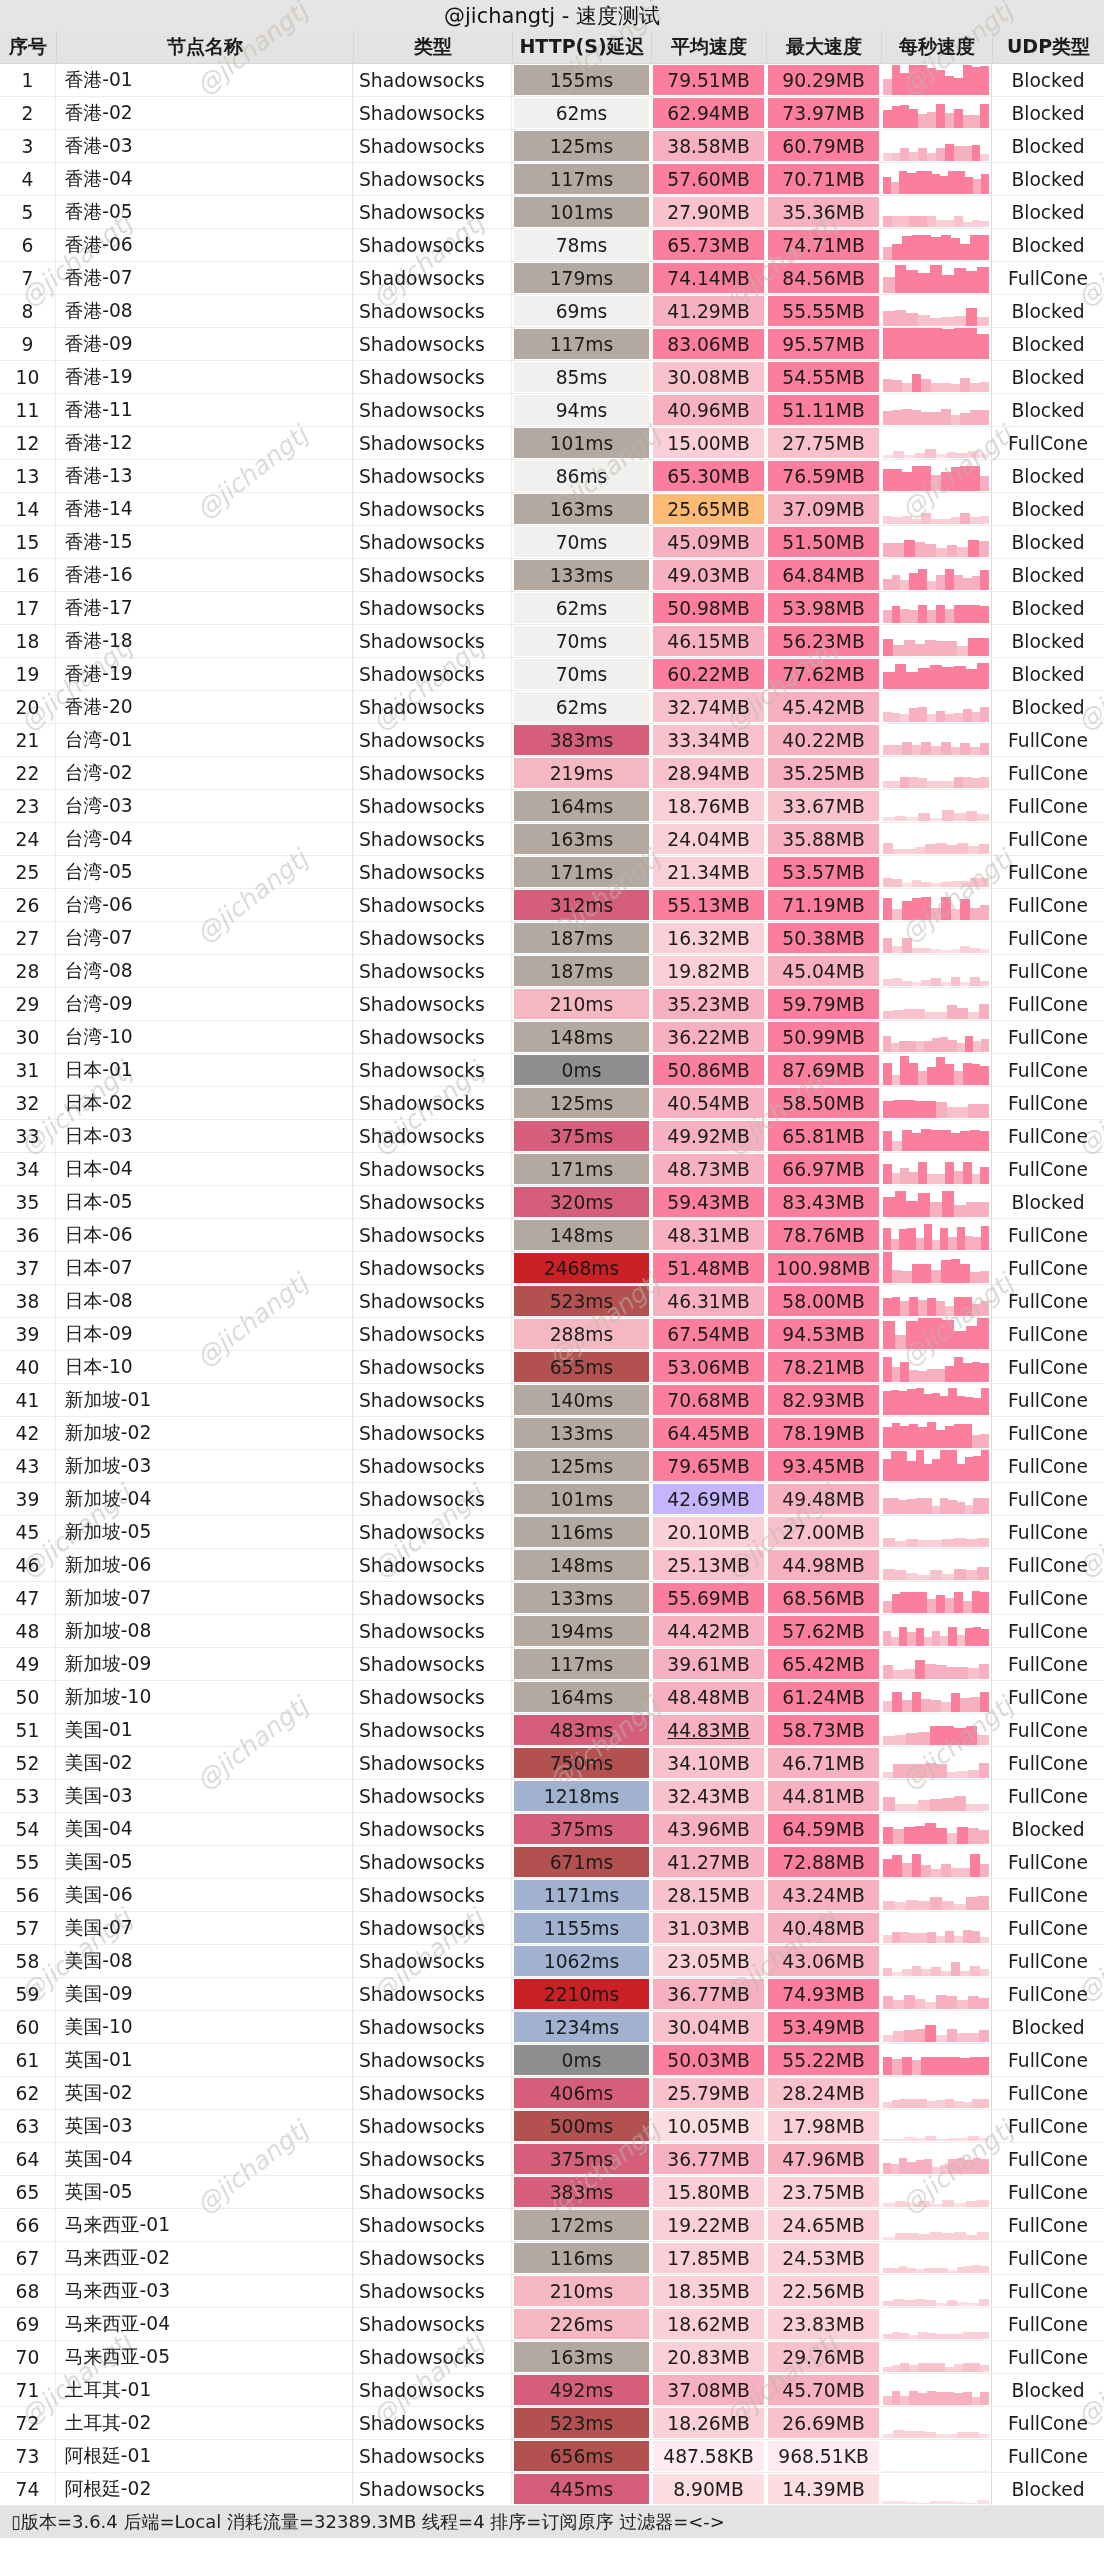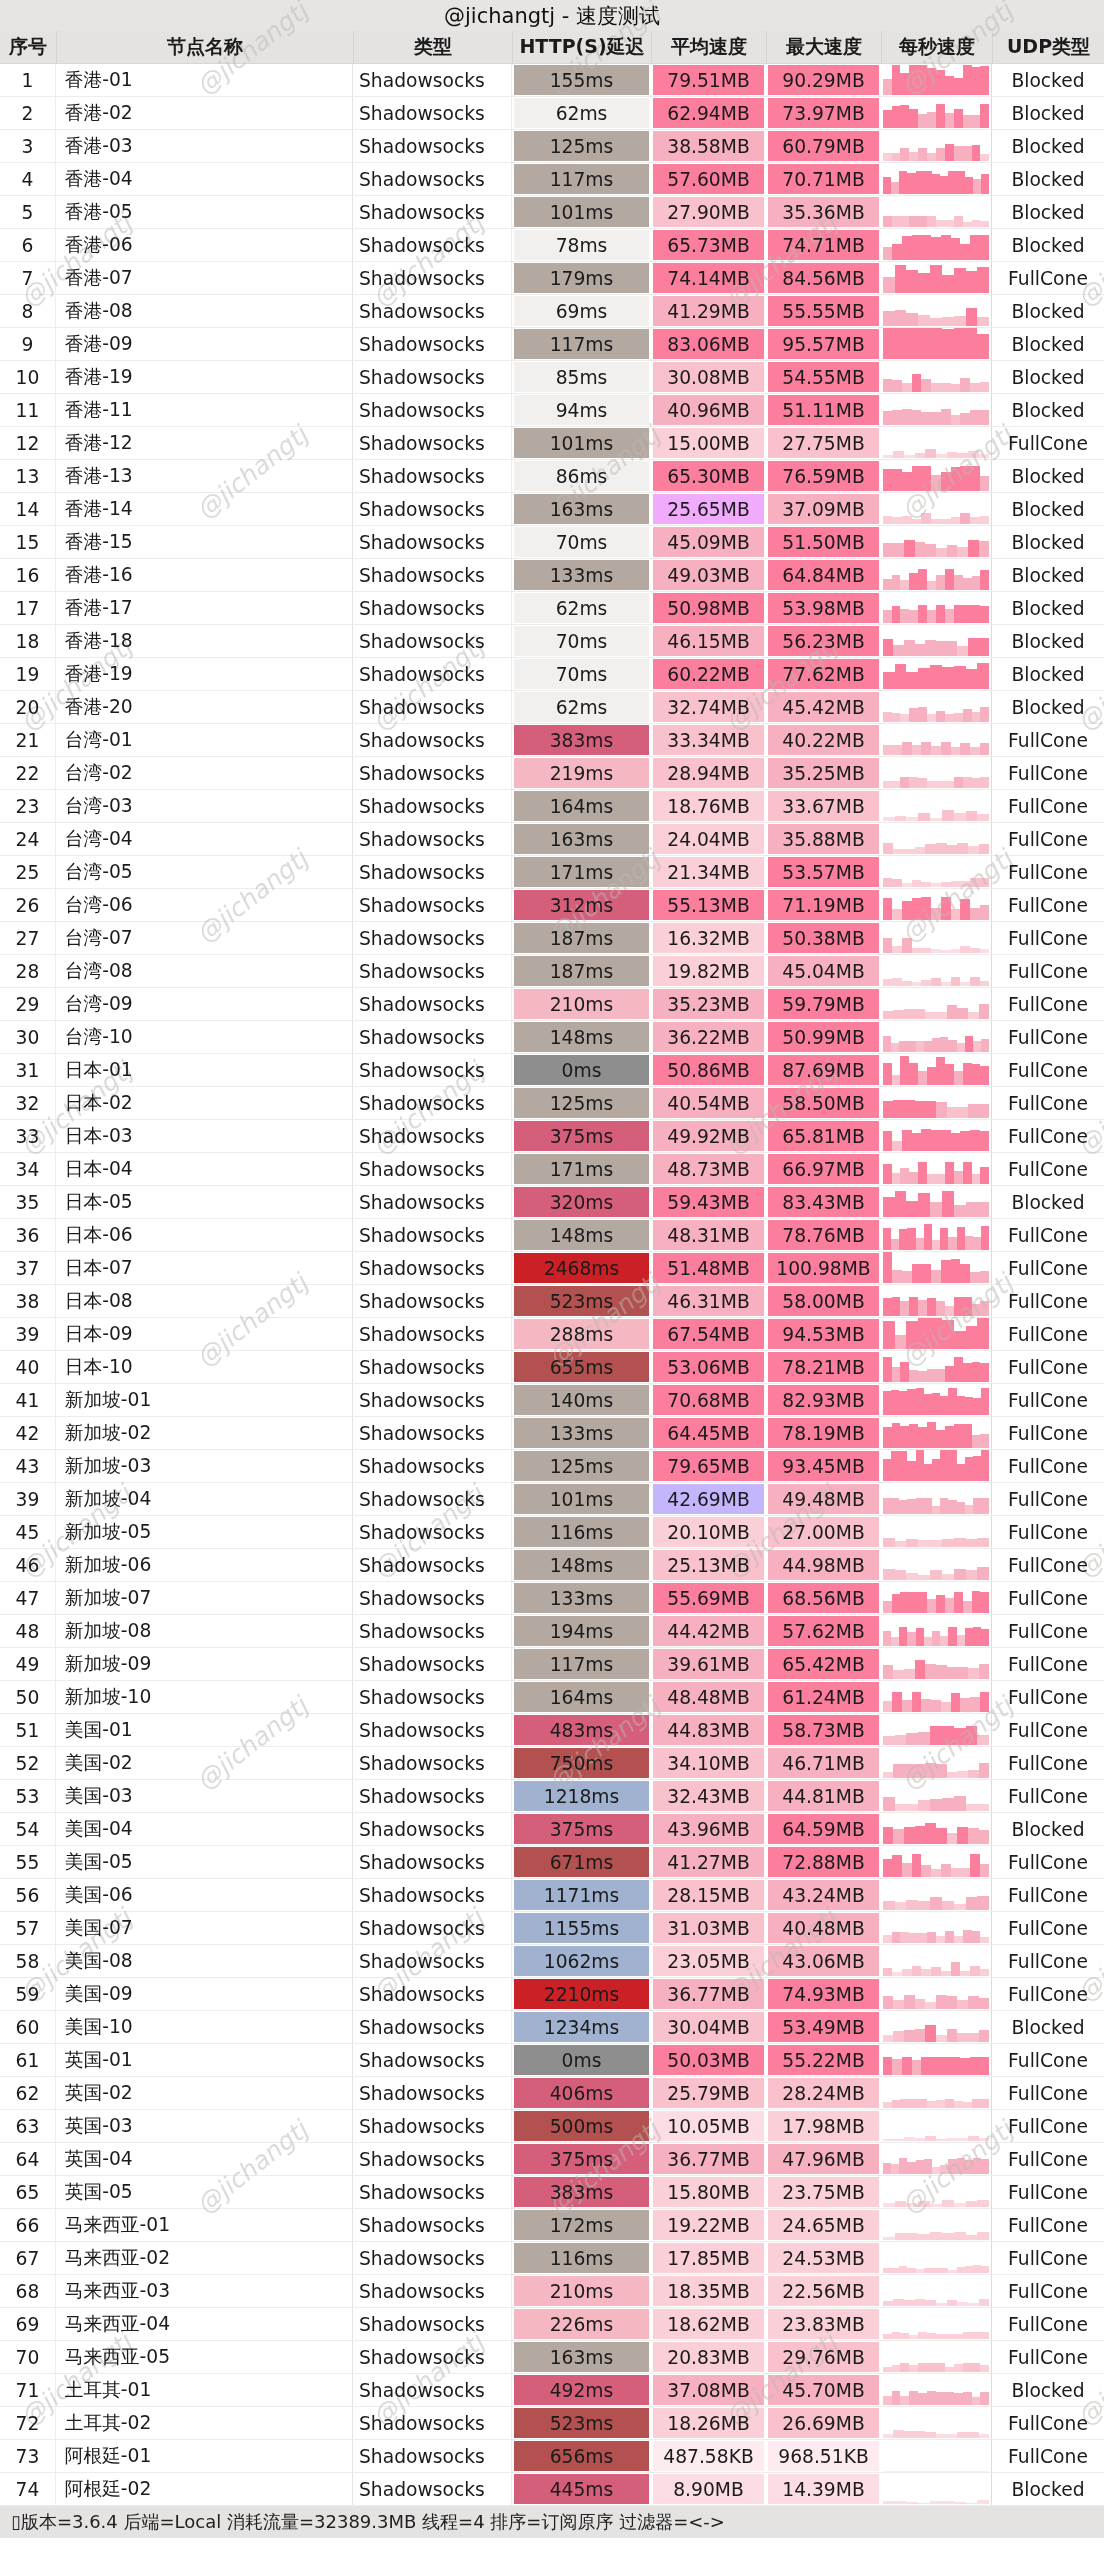--- a/index.html
+++ b/index.html
@@ -651,21 +651,21 @@
         </div>
         <div class="c-type">
           <span class="txt">Shadowsocks</span>
         </div>
         <div class="c-lat">
           <div class="cell" style="background: rgb(180, 169, 161);">
             <span class="txt">163ms</span>
           </div>
         </div>
         <div class="c-spd">
-          <div class="cell" style="background: #f0abfc;">
+          <div class="cell" style="background: #fdba74;">
             <span class="txt">25.65MB</span>
           </div>
         </div>
         <div class="c-spd">
           <div class="cell" style="background: rgb(246, 176, 191);">
             <span class="txt">37.09MB</span>
           </div>
         </div>
         <div class="c-spark">
           <div class="spark">
@@ -2283,21 +2283,21 @@
         </div>
         <div class="c-type">
           <span class="txt">Shadowsocks</span>
         </div>
         <div class="c-lat">
           <div class="cell" style="background: rgb(213, 95, 123);">
             <span class="txt">483ms</span>
           </div>
         </div>
         <div class="c-spd">
-          <div class="cell" style="background: rgb(246, 176, 191);">
+          <div class="cell" style="background: rgb(246, 176, 191); text-decoration: underline;">
             <span class="txt">44.83MB</span>
           </div>
         </div>
         <div class="c-spd">
           <div class="cell" style="background: rgb(251, 126, 157);">
             <span class="txt">58.73MB</span>
           </div>
         </div>
         <div class="c-spark">
           <div class="spark">

